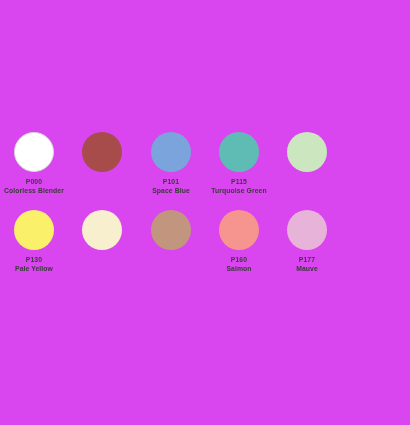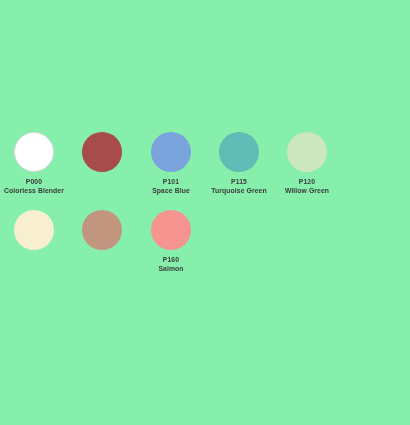--- a/index.html
+++ b/index.html
@@ -10,21 +10,21 @@
     width: 410px;
     height: 425px;
     background: #ffffff;
     font-family: "Liberation Sans", sans-serif;
     overflow: hidden;
   }
   #chart-sheet {
     position: relative;
     width: 410px;
     height: 425px;
-    background: #86efac;
+    background: #d946ef;
   }
   #swatch-grid {
     position: absolute;
     left: 0;
     top: 132px;
     width: 410px;
   }
   .swatch-row {
     display: flex;
     width: 410px;
@@ -93,35 +93,45 @@
         </div>
         <div class="swatch-cell">
           <div class="swatch-disc" style="background: rgb(95, 188, 181);"></div>
           <div class="swatch-label">
             <span class="swatch-code" style="color: rgb(58, 58, 58);">P115</span>
             <span class="swatch-name" style="color: rgb(58, 58, 58);">Turquoise Green</span>
           </div>
         </div>
         <div class="swatch-cell">
           <div class="swatch-disc" style="background: rgb(204, 230, 192);"></div>
-          <div class="swatch-label">
-            <span class="swatch-code" style="color: rgb(58, 58, 58);">P120</span>
-            <span class="swatch-name" style="color: rgb(58, 58, 58);">Willow Green</span>
-          </div>
         </div>
       </div>
       <div class="swatch-row">
+        <div class="swatch-cell">
+          <div class="swatch-disc" style="background: rgb(250, 240, 105);"></div>
+          <div class="swatch-label">
+            <span class="swatch-code" style="color: rgb(58, 58, 58);">P130</span>
+            <span class="swatch-name" style="color: rgb(58, 58, 58);">Pale Yellow</span>
+          </div>
+        </div>
         <div class="swatch-cell">
           <div class="swatch-disc" style="background: rgb(247, 239, 206);"></div>
         </div>
         <div class="swatch-cell">
           <div class="swatch-disc" style="background: rgb(194, 150, 126);"></div>
         </div>
         <div class="swatch-cell">
           <div class="swatch-disc" style="background: rgb(246, 148, 144);"></div>
           <div class="swatch-label">
             <span class="swatch-code" style="color: rgb(58, 58, 58);">P160</span>
             <span class="swatch-name" style="color: rgb(58, 58, 58);">Salmon</span>
           </div>
         </div>
+        <div class="swatch-cell">
+          <div class="swatch-disc" style="background: rgb(232, 179, 217);"></div>
+          <div class="swatch-label">
+            <span class="swatch-code" style="color: rgb(58, 58, 58);">P177</span>
+            <span class="swatch-name" style="color: rgb(58, 58, 58);">Mauve</span>
+          </div>
+        </div>
       </div>
     </div>
 </div>
 
 </body></html>

